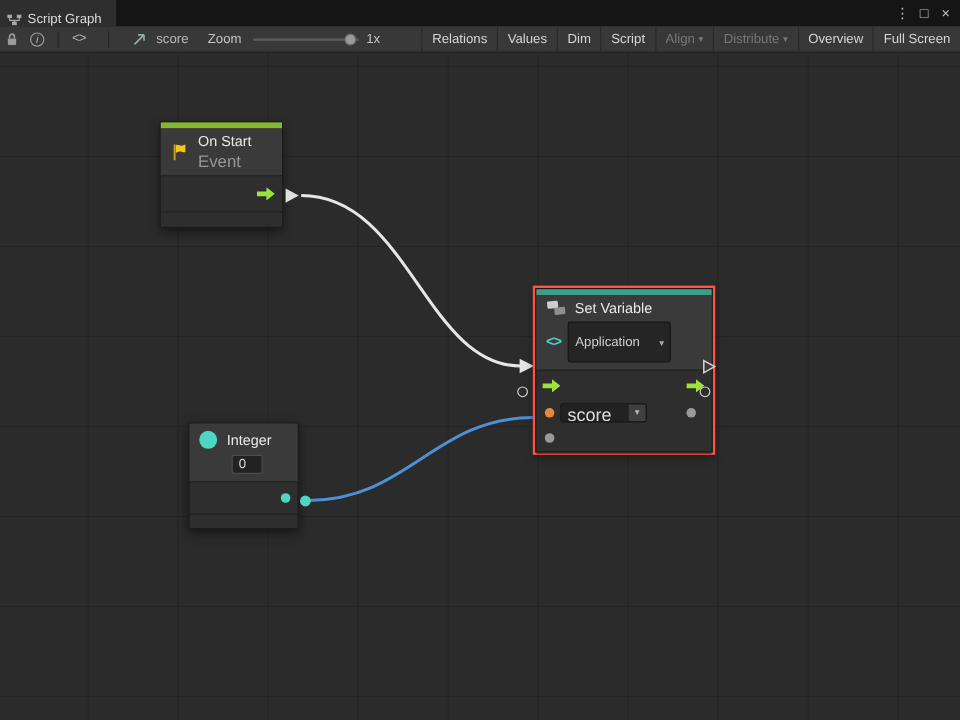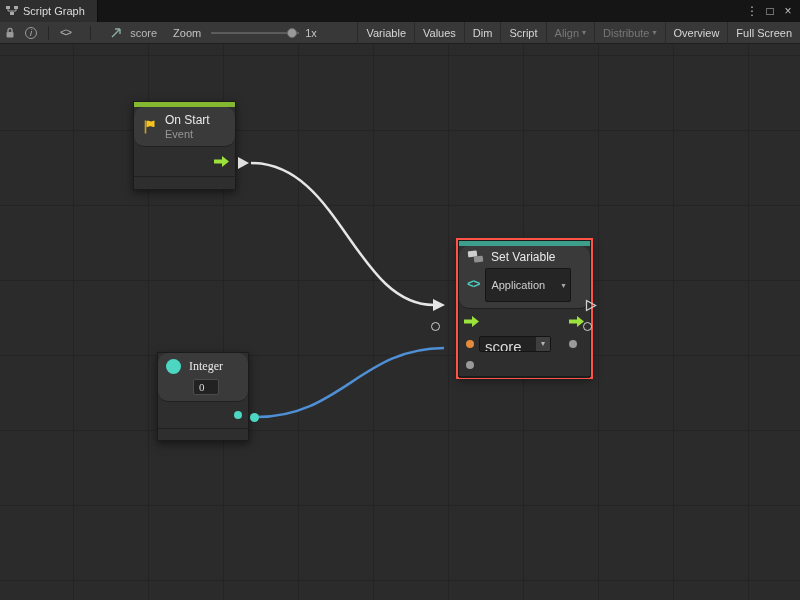--- a/index.html
+++ b/index.html
@@ -3,21 +3,21 @@
 <meta charset="utf-8">
 <style>
   * { margin:0; padding:0; box-sizing:border-box; }
   html,body { width:800px; height:600px; overflow:hidden; background:#111;
               font-family:"Liberation Sans", sans-serif; }
   #root { position:relative; width:800px; height:600px; background:#2b2b2b; }
 
   
   .titlebar { position:absolute; top:0; left:0; width:800px; height:22px;
               background:#151515; display:flex; align-items:center; }
-  .tab { height:22px; display:flex; align-items:center; gap:5px; padding:0 12px 0 6px;
+  .tab { height:22px; display:flex; align-items:flex-end; gap:5px; padding:0 12px 0 6px;
          background:#2e2e2e; color:#dcdcdc; font-size:11px; border-right:1px solid #0c0c0c; }
   .win-controls { margin-left:auto; display:flex; align-items:center; gap:2px; padding-right:4px; }
   .win-btn { width:16px; height:18px; color:#c0c0c0; font-size:12px; line-height:18px;
              text-align:center; cursor:default; }
 
   
   .toolbar { position:absolute; top:22px; left:0; width:800px; height:22px;
              background:#383838; border-bottom:1px solid #1e1e1e;
              display:flex; align-items:center; font-size:11px; color:#cccccc; }
   .tb-icon { display:flex; align-items:center; justify-content:center; height:22px; padding:0 5px; }
@@ -46,25 +46,25 @@
             background-size:75px 75px; background-position:73px 11px; }
   .wires { position:absolute; top:0; left:0; width:800px; height:600px; pointer-events:none; }
 
   
   .node { position:absolute; background:#2e2e2e; border:1px solid #1b1b1b;
           box-shadow:0 3px 8px rgba(0,0,0,0.5); }
   .node.selected { box-shadow:0 0 0 2px #ff5348, 0 3px 8px rgba(0,0,0,0.5); }
   .strip { height:5px; }
   .strip-event { background:#84b831; }
   .strip-var { background:#3d9e8c; }
-  .hdr { background:#3a3a3a; border-bottom:1px solid #202020;border-radius:10px; }
+  .hdr { background:#3a3a3a; border-bottom:1px solid #202020; }
   .ftr { border-top:1px solid #202020; }
 
   .node-title { color:#e9e9e9; font-size:12px; }
-  .node-sub { color:#979797; font-size:11px; margin-top:1px; }
+  .node-sub { color:#979797; font-size:14px; margin-top:1px; }
 
   
   .onstart-hdr { display:flex; align-items:center; gap:7px; padding:6px 8px; height:40px; }
   .onstart-row { position:relative; height:29px; }
   .onstart-ftr { height:13px; }
 
   
   .arrow-port { position:absolute; width:15px; height:11px; }
   .dot { position:absolute; border-radius:50%; }
   .dot-orange { width:8px; height:8px; background:#e58a3a; }
@@ -147,21 +147,21 @@
 
     <span class="zoom-label">Zoom</span>
     <div class="slider">
       <div class="track"></div>
       <div class="knob"></div>
     </div>
     <span class="zoom-value">1x</span>
 
     <div class="tb-buttons">
       <div class="tb-btn">
-        <span>Variable</span>
+        <span>Relations</span>
       </div>
       <div class="tb-btn">
         <span>Values</span>
       </div>
       <div class="tb-btn">
         <span>Dim</span>
       </div>
       <div class="tb-btn">
         <span>Script</span>
       </div>
@@ -204,21 +204,21 @@
     </div>
     <div class="onstart-row">
       <svg class="arrow-port" style="right:6px; top:9px;" viewBox="0 0 15 11">
         <path d="M0 3.5 h8 V0 l7 5.5 -7 5.5 V7.5 H0 z" fill="#9be23d"></path>
       </svg>
     </div>
     <div class="ftr onstart-ftr"></div>
   </div>
   <div class="tri-solid" style="left:238px; top:157px;"></div>
 
-  <div class="node selected" style="left:446px; top:240px; width:133px; height:137px;margin-left:12px;">
+  <div class="node selected" style="left:446px; top:240px; width:148px; height:137px;">
     <div class="strip strip-var"></div>
     <div class="hdr sv-hdr">
       <div class="sv-line1">
         <svg width="18" height="14" viewBox="0 0 18 14">
           <rect x="1" y="1" width="9" height="6" rx="1" fill="#cdcdcd" transform="rotate(-6 5 4)"></rect>
           <rect x="7" y="6" width="9" height="6" rx="1" fill="#8f8f8f" transform="rotate(-6 12 9)"></rect>
         </svg>
         <span class="node-title">Set Variable</span>
       </div>
       <div class="sv-line2">
@@ -255,21 +255,21 @@
     <div class="ftr sv-ftr"></div>
   </div>
 
   <svg style="position:absolute; left:585px; top:299px;" width="12" height="13">
     <path d="M1.5 1.5 L10.5 6.5 L1.5 11.5 z" stroke="#cfcfcf" fill="none" stroke-width="1.3"></path>
   </svg>
   <div class="hollow-circle" style="left:583px; top:322px;"></div>
   <div class="hollow-circle" style="left:431px; top:322px;"></div>
 
   <div class="node" style="left:157px; top:352px; width:92px; height:89px;">
-    <div class="hdr int-hdr" style="height:49px;font-family:Liberation Serif, serif;">
+    <div class="hdr int-hdr" style="height:49px;">
       <div class="int-line1">
         <div class="int-circle"></div>
         <span class="node-title">Integer</span>
       </div>
       <div class="int-field">0</div>
     </div>
     <div class="int-row">
       <div class="dot dot-teal" style="right:6px; top:9px;"></div>
     </div>
     <div class="ftr int-ftr"></div>

